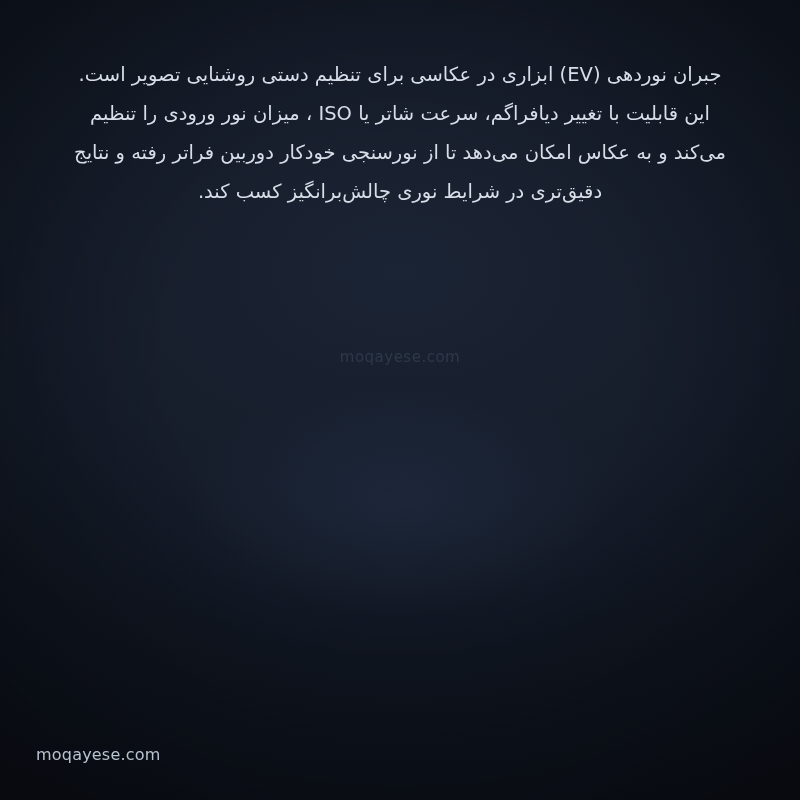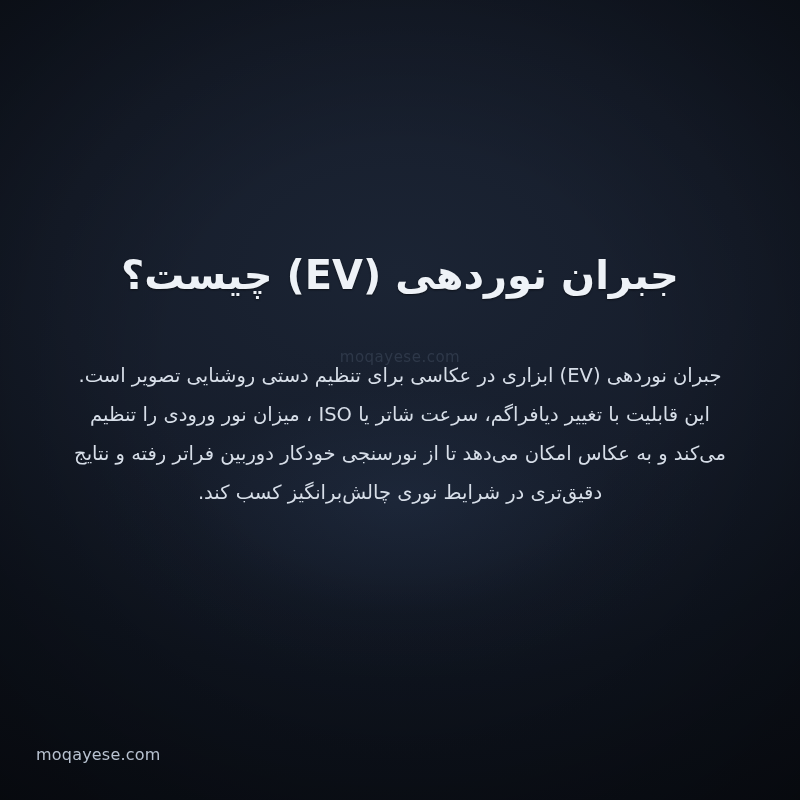--- a/index.html
+++ b/index.html
@@ -89,20 +89,19 @@
   }
 </style>
 </head>
 <body>
 
 <div class="canvas">
   <div class="glow"></div>
   <div class="vignette"></div>
 
   <div class="content">
-    <h1 class="title">جبران نوردهی (EV) چیست؟</h1>
     <p class="body-text">جبران نوردهی (EV) ابزاری در عکاسی برای تنظیم دستی روشنایی تصویر است. این قابلیت با تغییر دیافراگم، سرعت شاتر یا ISO ، میزان نور ورودی را تنظیم می‌کند و به عکاس امکان می‌دهد تا از نورسنجی خودکار دوربین فراتر رفته و نتایج دقیق‌تری در شرایط نوری چالش‌برانگیز کسب کند.</p>
   </div>
 
   <div class="watermark-center">moqayese.com</div>
 
   <div class="footer">moqayese.com</div>
 </div>
 
 </body></html>

